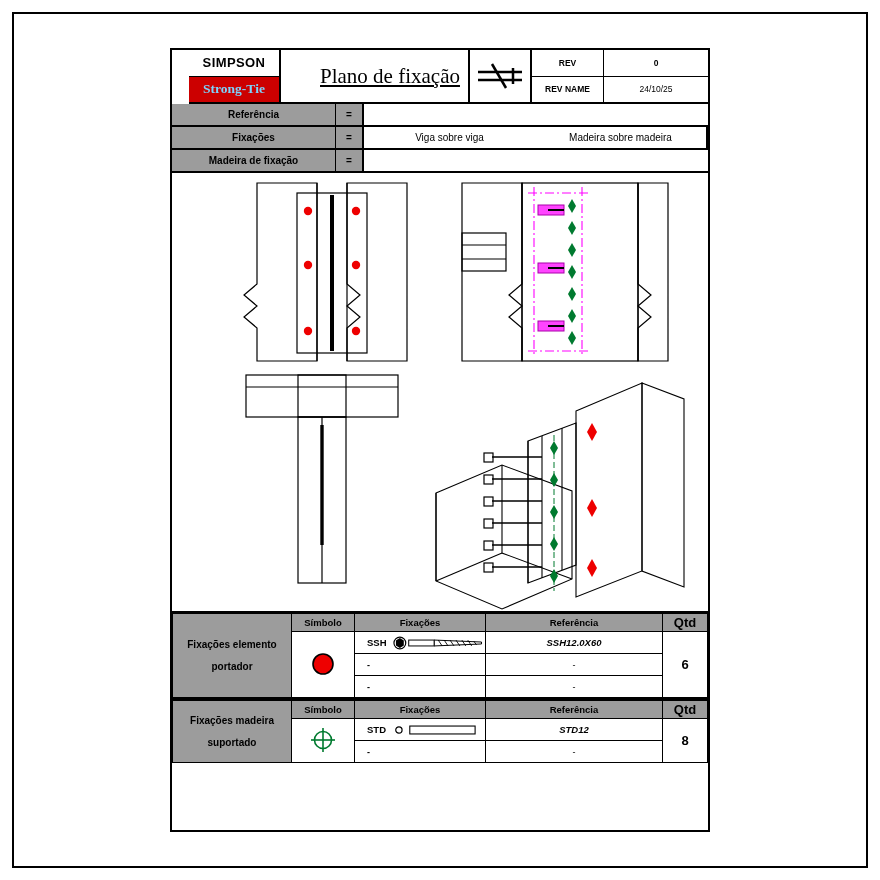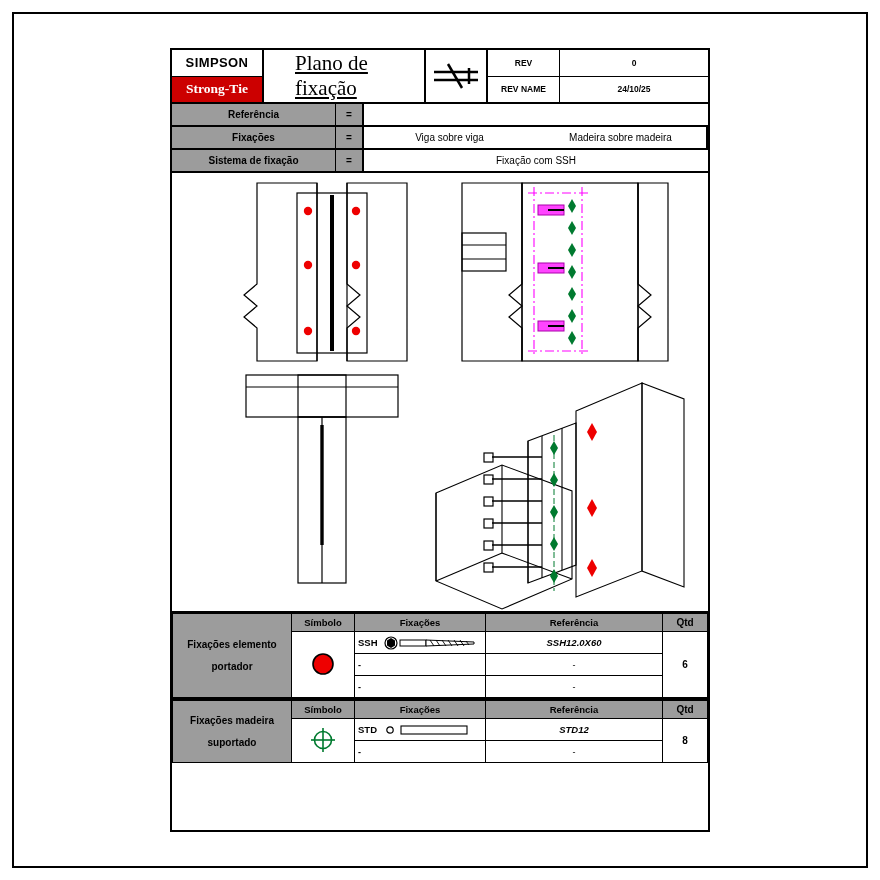--- a/index.html
+++ b/index.html
@@ -37,20 +37,21 @@
     box-sizing: border-box;
     background: #fff;
   }
 
   
   .title-block {
     display: flex;
     height: 54px;
     border-bottom: 2px solid #000;
     box-sizing: border-box;
+    margin-left: 17px;
   }
   .logo-cell {
     width: 92px;
     border-right: 2px solid #000;
     box-sizing: border-box;
     display: flex;
     flex-direction: column;
   }
   .logo-top {
     flex: 1;
@@ -63,21 +64,21 @@
     border-bottom: 1px solid #000;
     box-sizing: border-box;
     color: #000;
   }
   .logo-bottom {
     flex: 1;
     display: flex;
     align-items: center;
     justify-content: center;
     background: #cc0000;
-    color: #ffffff;
+    color: #7dd3fc;
     font-family: "Liberation Serif", serif;
     font-weight: bold;
     font-size: 13.5px;
   }
   .title-cell {
     flex: 1;
     display: flex;
     align-items: center;
     justify-content: center;
     border-right: 2px solid #000;
@@ -90,21 +91,21 @@
     text-decoration: underline;
     color: #000;
   }
   .symbol-cell {
     width: 62px;
     border-right: 2px solid #000;
     box-sizing: border-box;
     position: relative;
   }
   .meta-cell {
-    width: 220px;
+    width: 176px;
     display: flex;
     flex-direction: column;
     box-sizing: border-box;
   }
   .meta-row {
     flex: 1;
     display: flex;
     border-bottom: 1px solid #000;
     box-sizing: border-box;
   }
@@ -120,21 +121,20 @@
     font-weight: bold;
     color: #000;
   }
   .meta-val {
     flex: 1;
     display: flex;
     align-items: center;
     justify-content: center;
     font-size: 8.5px;
     color: #000;
-    font-weight: bold;
   }
   .meta-val.bold { font-weight: bold; }
 
   
   .spec-row {
     display: flex;
     height: 23px;
     border-bottom: 2px solid #000;
     box-sizing: border-box;
   }
@@ -210,25 +210,25 @@
   }
   .legend .grp {
     background: #9c9c9c;
     font-weight: bold;
     font-size: 10px;
     width: 118px;
     line-height: 22px;
   }
   .legend .sym { width: 62px; }
   .legend .fix { width: 130px; }
-  .legend .qtd { width: 44px; font-weight: bold; font-size: 10px; }
+  .legend .qtd { width: 44px; font-weight: bold; font-size: 13px; }
   .legend .row-h { height: 22px; }
   .legend .fix-cell {
     text-align: left;
-    padding-left: 3px;
+    padding-left: 12px;
     font-weight: bold;
     font-size: 9.5px;
     position: relative;
   }
   .legend .ref-cell { font-weight: bold; font-size: 9.5px; font-style: italic; }
   .legend .dash { font-size: 9px; }
 
   .fix-inline { display: flex; align-items: center; gap: 4px; }
 </style>
 </head>
@@ -276,23 +276,22 @@
   </div>
 
   <div class="spec-row">
     <div class="spec-label">Fixações</div>
     <div class="spec-eq">=</div>
     <div class="spec-val">Viga sobre viga</div>
     <div class="spec-val split">Madeira sobre madeira</div>
   </div>
 
   <div class="spec-row">
-    <div class="spec-label">Sistema de fixação</div>
+    <div class="spec-label">Madeira de fixação</div>
     <div class="spec-eq">=</div>
-    <div class="spec-val">Fixação com SSH</div>
   </div>
 
   <div class="draw-area">
     <svg width="536" height="440" viewBox="0 0 536 440">
 
       <g stroke="#000" fill="none" stroke-width="1.2">
 
         <path d="M85 10 L145 10 L145 188 L85 188 L85 155 L72 144 L85 133 L72 122 L85 111 L85 10 Z"></path>
         <path d="M175 10 L175 111 L188 122 L175 133 L188 144 L175 155 L175 188 L235 188 L235 10 Z"></path>
 

